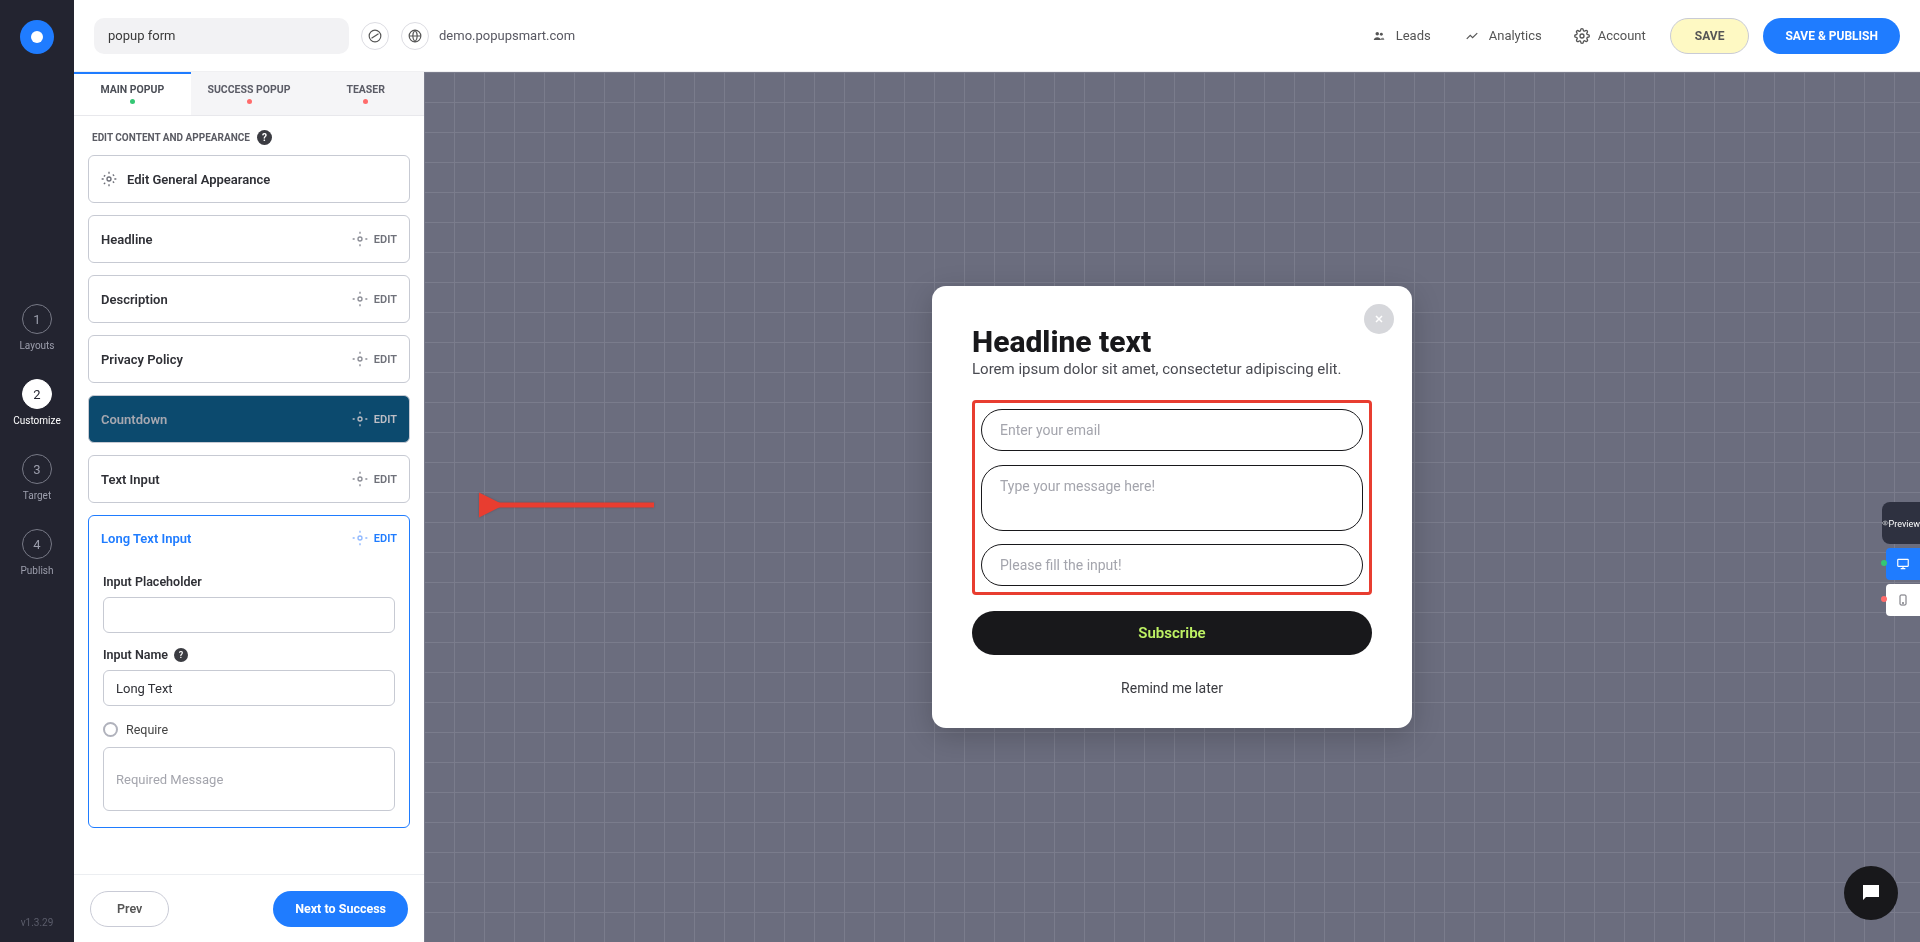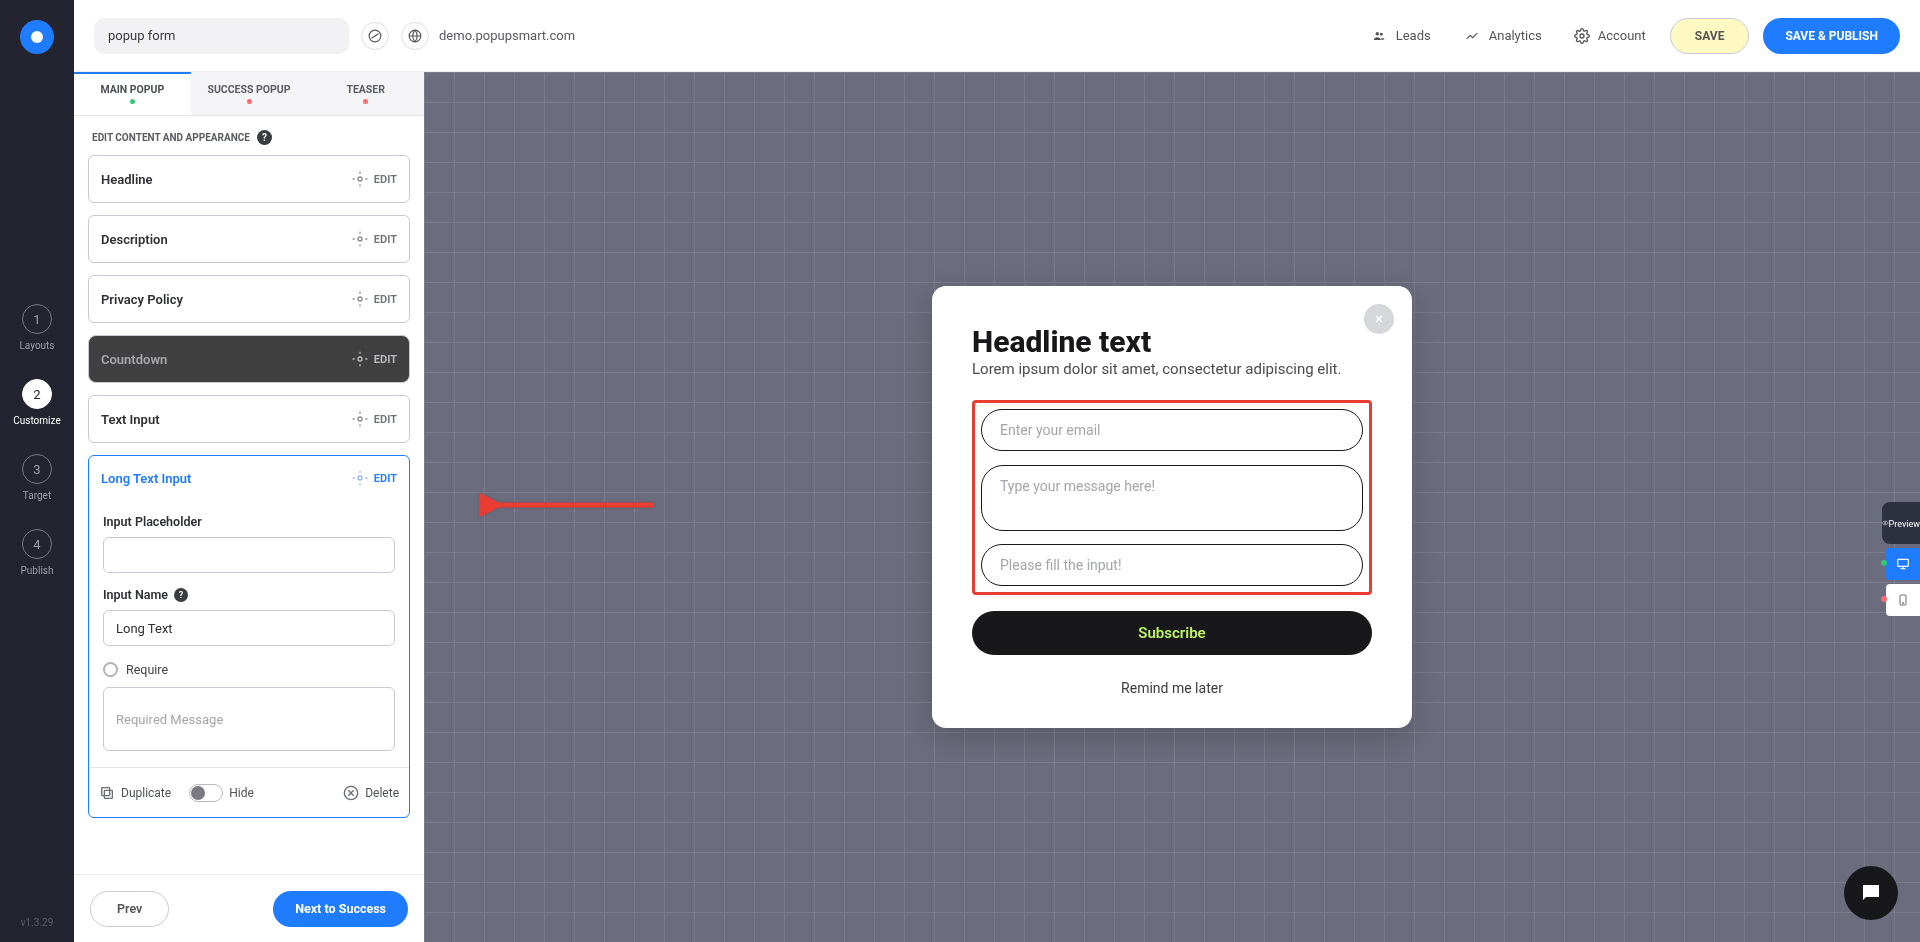--- a/index.html
+++ b/index.html
@@ -37,21 +37,21 @@
 .tab.active-tab { box-shadow: inset 0 2px 0 #1f7cff; }
 
 .section-header { font-size: 10px; font-weight: 700; color: #5a5b63; padding: 14px 18px 10px; display: flex; align-items: center; }
 .section-header .q { width: 15px; height: 15px; border-radius: 50%; background: #3b3c42; color: #fff; font-size: 10px; display: flex; align-items: center; justify-content: center; margin-left: 7px; }
 
 .items-scroll { flex: 1; overflow-y: auto; padding: 0 14px; }
 .items-scroll::-webkit-scrollbar { width: 6px; }
 .items-scroll::-webkit-scrollbar-thumb { background: #d7d8de; border-radius: 3px; }
 
 .block-row { height: 48px; border: 1px solid #c7cad3; border-radius: 6px; margin-bottom: 12px; display: flex; align-items: center; padding: 0 12px; font-size: 13px; font-weight: 600; color: #2f3036; cursor: pointer; }
-.block-row.disabled { background: #404040; color: #a7a8b0; border-radius: 8px; }
+.block-row.disabled { background: #0c4a6e; color: #a7a8b0; }
 .block-row .lead-icon { margin-right: 10px; color: #6c6e77; }
 .block-row .spacer { flex: 1; }
 .gear-small { width: 16px; height: 16px; color: #8a8c95; margin-right: 6px; }
 .edit-txt { font-size: 11px; font-weight: 600; color: #6f717a; }
 .block-row.disabled .gear-small, .block-row.disabled .edit-txt { color: #bdbec5; }
 
 .block-card { border: 1px solid #1f7cff; border-radius: 6px; margin-bottom: 12px; }
 .card-head { height: 44px; display: flex; align-items: center; padding: 0 12px; font-size: 13px; font-weight: 600; color: #1f7cff; }
 .card-head .spacer { flex: 1; }
 .card-head .gear-small { color: #8fb8ff; }
@@ -190,20 +190,29 @@
       <span class="status-dot red"></span>
     </div>
   </div>
 
   <div class="section-header">
     <span>EDIT CONTENT AND APPEARANCE</span>
     <span class="q">?</span>
   </div>
 
   <div class="items-scroll">
+    <div class="block-row">
+      <span class="lead-icon">
+        <svg width="16" height="16" viewBox="0 0 24 24" fill="none" stroke="currentColor" stroke-width="2">
+            <circle cx="12" cy="12" r="3"></circle>
+            <path d="M12 1v3m0 16v3m8-11h3M1 12h3m13.7-6.7l2 2M4.3 19.7l2-2m0-11.4l-2 2m15.4 9.4l-2-2"></path>
+          </svg>
+      </span>
+      <span>Edit General Appearance</span>
+    </div>
 
     <div class="block-row">
       <span>Headline</span>
       <span class="spacer"></span>
       <svg class="gear-small" viewBox="0 0 24 24" fill="none" stroke="currentColor" stroke-width="2">
           <circle cx="12" cy="12" r="3"></circle>
           <path d="M12 1v3m0 16v3m8-11h3M1 12h3"></path>
         </svg>
       <span class="edit-txt">EDIT</span>
     </div>
@@ -265,42 +274,20 @@
           <span>Input Name</span>
           <span class="q">?</span>
         </div>
         <input class="text-input" value="Long Text" style="">
         <div class="radio-row">
           <span class="radio"></span>
           <span>Require</span>
         </div>
         <input class="text-input" style="height: 64px;" placeholder="Required Message">
       </div>
-      <div class="card-foot">
-        <div class="foot-item">
-          <svg width="16" height="16" viewBox="0 0 24 24" fill="none" stroke="currentColor" stroke-width="2">
-              <rect x="8" y="8" width="12" height="12" rx="1"></rect>
-              <rect x="4" y="4" width="12" height="12" rx="1"></rect>
-            </svg>
-          <span>Duplicate</span>
-        </div>
-        <div class="foot-item">
-          <span class="toggle">
-              <span class="knob"></span>
-            </span>
-          <span>Hide</span>
-        </div>
-        <div class="foot-item" style="margin-left:auto;margin-right:0">
-          <svg width="16" height="16" viewBox="0 0 24 24" fill="none" stroke="currentColor" stroke-width="2">
-              <circle cx="12" cy="12" r="10"></circle>
-              <path d="M8 8l8 8M16 8l-8 8"></path>
-            </svg>
-          <span>Delete</span>
-        </div>
-      </div>
     </div>
   </div>
 
   <div class="footer-bar">
     <button class="btn-prev">Prev</button>
     <button class="btn-next">Next to Success</button>
   </div>
 </div>
 
 <div class="canvas">

